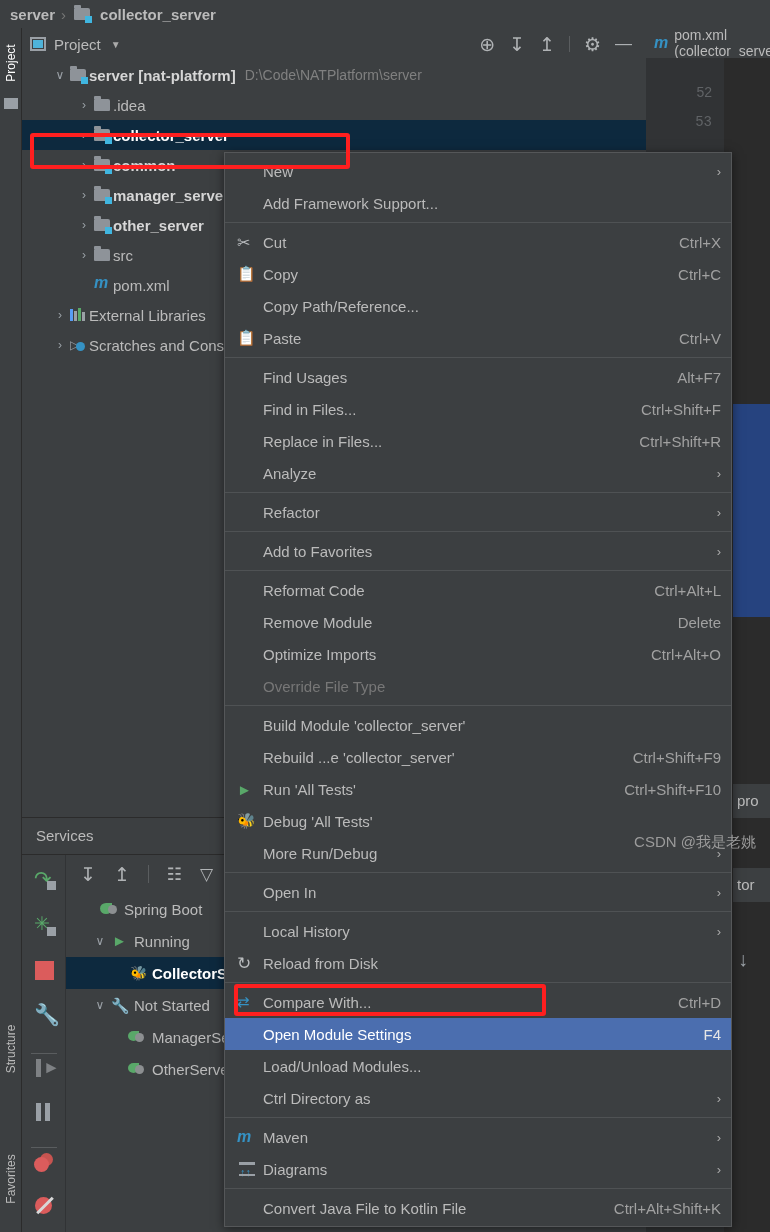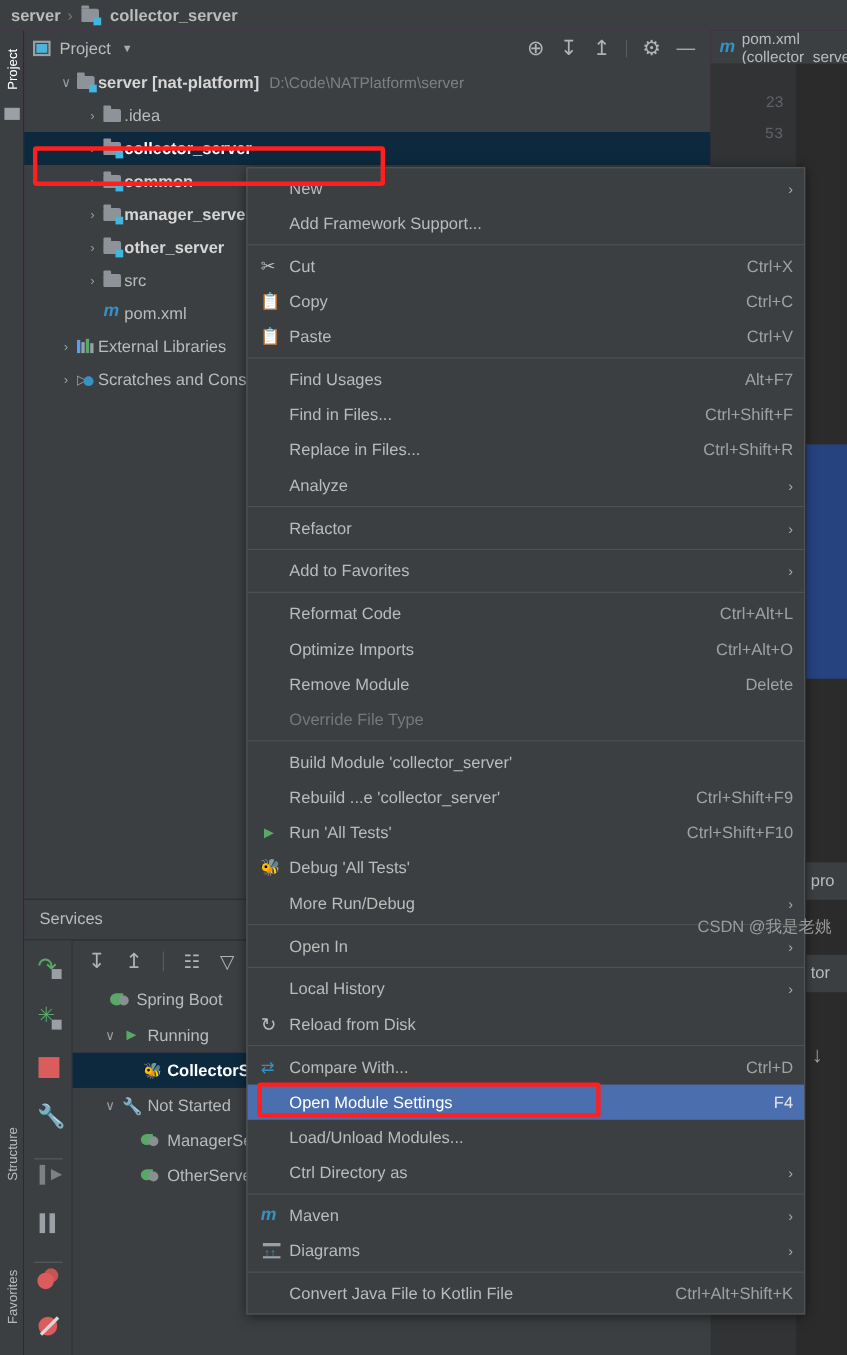--- a/index.html
+++ b/index.html
@@ -247,21 +247,21 @@
       </div>
     </div>
   </div>
 
   <div class="editorside">
     <div class="tabbar">
       <span class="mico">m</span>
       <span class="tabname">pom.xml (collector_server)</span>
     </div>
     <div class="gutter">
-      <div class="lnum" style="margin-top:26px;">23</div>
+      <div class="lnum" style="margin-top:26px;">52</div>
       <div class="lnum" style="margin-top:14px;font-family:Liberation Mono, monospace;">53</div>
     </div>
     <div class="codearea"></div>
   </div>
 
   <div class="bluestrip"></div>
   <div class="rightchunk" style="top:784px;height:34px;line-height:34px;padding-left:4px;">pro</div>
   <div class="rightchunk" style="top:868px;height:34px;line-height:34px;padding-left:4px;">tor</div>
   <div style="position:absolute;left:738px;top:948px;color:#9aa0a6;font-size:20px;">↓</div>
 
@@ -372,20 +372,24 @@
       <span class="micon" style="color:#b9bcbe;font-size:16px;">✂</span>
       <span class="mlabel">Cut</span>
       <span class="mshort">Ctrl+X</span>
     </div>
     <div class="mi">
       <span class="micon" style="color:#b9bcbe;font-size:15px;">📋</span>
       <span class="mlabel">Copy</span>
       <span class="mshort">Ctrl+C</span>
     </div>
     <div class="mi">
+      <span class="micon"></span>
+      <span class="mlabel">Copy Path/Reference...</span>
+    </div>
+    <div class="mi">
       <span class="micon" style="color:#b9bcbe;font-size:15px;">📋</span>
       <span class="mlabel">Paste</span>
       <span class="mshort">Ctrl+V</span>
     </div>
     <div class="msep"></div>
 
     <div class="mi">
       <span class="micon"></span>
       <span class="mlabel">Find Usages</span>
       <span class="mshort">Alt+F7</span>
@@ -421,27 +425,27 @@
     </div>
     <div class="msep"></div>
 
     <div class="mi">
       <span class="micon"></span>
       <span class="mlabel">Reformat Code</span>
       <span class="mshort">Ctrl+Alt+L</span>
     </div>
     <div class="mi">
       <span class="micon"></span>
+      <span class="mlabel">Remove Module</span>
+      <span class="mshort">Delete</span>
+    </div>
+    <div class="mi">
+      <span class="micon"></span>
       <span class="mlabel">Optimize Imports</span>
       <span class="mshort">Ctrl+Alt+O</span>
-    </div>
-    <div class="mi">
-      <span class="micon"></span>
-      <span class="mlabel">Remove Module</span>
-      <span class="mshort">Delete</span>
     </div>
     <div class="mi dis">
       <span class="micon"></span>
       <span class="mlabel">Override File Type</span>
     </div>
     <div class="msep"></div>
 
     <div class="mi">
       <span class="micon"></span>
       <span class="mlabel">Build Module 'collector_server'</span>

